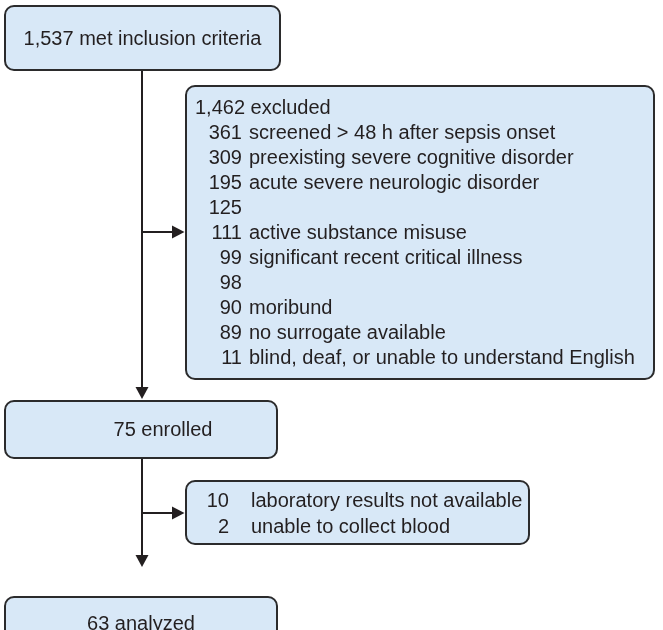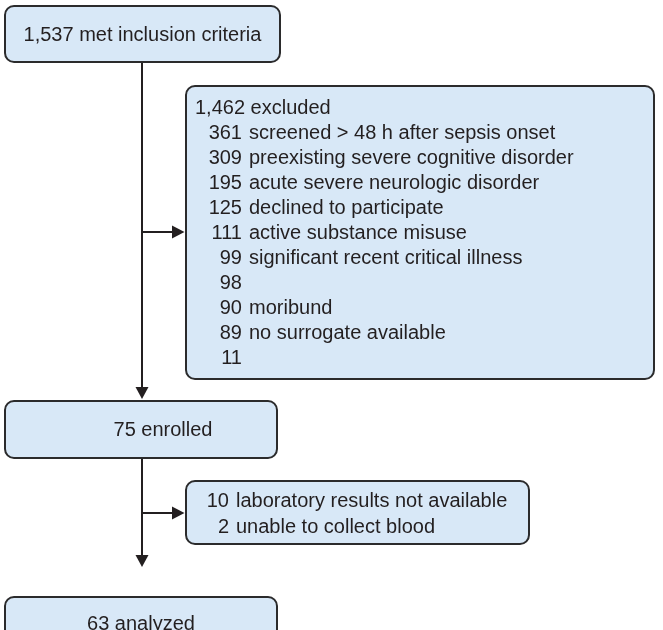--- a/index.html
+++ b/index.html
@@ -20,35 +20,35 @@
     border:2px solid #2b2b2c;
     border-radius:10px;
     box-sizing:border-box;
     z-index:1;
     font-size:20px;
   }
   .label-box{
     display:flex;align-items:center;justify-content:center;
     text-align:center;
   }
-  .box-inclusion{left:4px;top:5px;width:277px;height:58px;}
+  .box-inclusion{left:4px;top:5px;width:277px;height:66px;}
   .box-enrolled{left:4px;top:400px;width:274px;height:59px;padding-left:44px;}
   .box-analyzed{left:4px;top:596px;width:274px;height:55px;}
   .box-exclusion-main{
     left:185px;top:85px;width:470px;height:295px;
     padding:8px 2px 0 8px;line-height:25px;
   }
   .box-exclusion-secondary{
     left:185px;top:480px;width:345px;height:65px;
     padding:5px 10px 0 8px;line-height:26px;
   }
   .excl-row{display:flex;}
   .excl-row .num{flex:0 0 auto;text-align:right;white-space:pre;}
   .box-exclusion-main .num{width:47px;margin-right:7px;}
-  .box-exclusion-secondary .num{width:34px;margin-right:7px;}
+  .box-exclusion-secondary .num{width:34px;margin-right:22px;}
   .excl-row .reason{flex:1 1 auto;white-space:nowrap;}
   .excl-header{white-space:nowrap;}
 </style>
 </head>
 <body>
 
 <div class="canvas">
 
   <svg class="connectors" width="663" height="630" viewBox="0 0 663 630" aria-hidden="true">
 
@@ -78,21 +78,20 @@
     <div class="excl-row">
       <span class="num">309</span>
       <span class="reason">preexisting severe cognitive disorder</span>
     </div>
     <div class="excl-row">
       <span class="num">195</span>
       <span class="reason">acute severe neurologic disorder</span>
     </div>
     <div class="excl-row">
       <span class="num">125</span>
-      <span class="reason">declined to participate</span>
     </div>
     <div class="excl-row">
       <span class="num">111</span>
       <span class="reason">active substance misuse</span>
     </div>
     <div class="excl-row">
       <span class="num">99</span>
       <span class="reason">significant recent critical illness</span>
     </div>
     <div class="excl-row">
@@ -101,20 +100,21 @@
     <div class="excl-row">
       <span class="num">90</span>
       <span class="reason">moribund</span>
     </div>
     <div class="excl-row">
       <span class="num">89</span>
       <span class="reason">no surrogate available</span>
     </div>
     <div class="excl-row">
       <span class="num">11</span>
+      <span class="reason">blind, deaf, or unable to understand English</span>
     </div>
   </div>
 
   <div class="flow-box label-box box-enrolled">
     <span>75 enrolled</span>
   </div>
 
   <div class="flow-box box-exclusion-secondary">
     <div class="excl-row">
       <span class="num">10</span>

